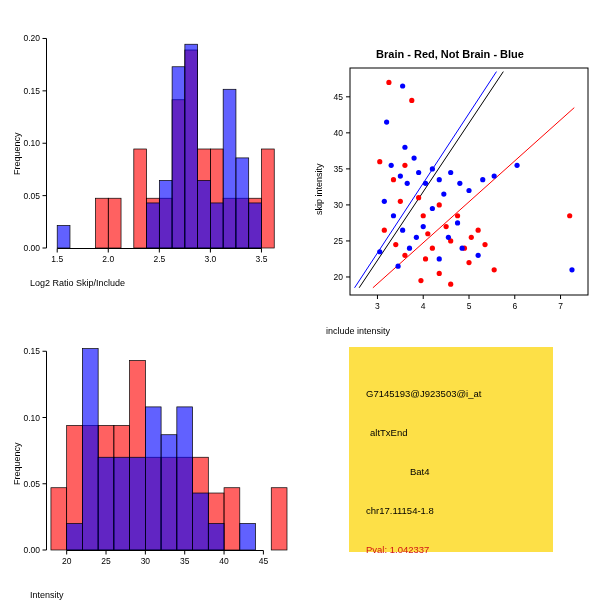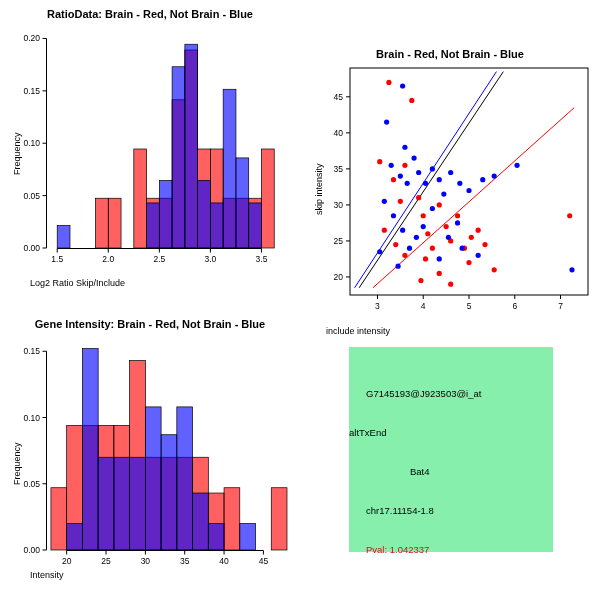--- a/index.html
+++ b/index.html
@@ -2,29 +2,28 @@
 <html><head>
 <meta charset="utf-8">
 <style>
   html,body{margin:0;padding:0;}
   body{width:600px;height:600px;background:#ffffff;font-family:"Liberation Sans",sans-serif;position:relative;overflow:hidden;}
   .panel{position:absolute;}
   .title{font-size:11px;font-weight:bold;color:#000;text-align:center;white-space:nowrap;}
   .axlabel{font-size:9px;color:#000;white-space:nowrap;}
   .vlabel{font-size:9px;color:#000;white-space:nowrap;transform:rotate(-90deg);transform-origin:left top;position:absolute;}
   svg{display:block;}
-  .infobox{background:#86efac;}
+  .infobox{background:#fde047;}
   .infotext{font-size:9.5px;color:#000;}
   .infotext.pval{color:#d11414;}
 </style>
 </head>
 <body>
 
 <div class="panel" style="left:0px;top:0px;width:300px;height:300px;">
-  <div class="title" style="position:absolute;left:0;top:8px;width:300px;">RatioData: Brain - Red, Not Brain - Blue</div>
   <svg id="svg-ratio" width="300" height="300">
       <g>
         <rect x="95.51063829787235" y="198.23809523809524" width="12.765957446808514" height="49.76190476190476" fill="#ff0000" stroke="#000" stroke-width="0.7" fill-opacity="0.62"></rect>
         <rect x="108.27659574468086" y="198.23809523809524" width="12.7659574468085" height="49.76190476190476" fill="#ff0000" stroke="#000" stroke-width="0.7" fill-opacity="0.62"></rect>
         <rect x="133.8085106382979" y="149" width="12.7659574468085" height="99" fill="#ff0000" stroke="#000" stroke-width="0.7" fill-opacity="0.62"></rect>
         <rect x="146.5744680851064" y="198.23809523809524" width="12.7659574468085" height="49.76190476190476" fill="#ff0000" stroke="#000" stroke-width="0.7" fill-opacity="0.62"></rect>
         <rect x="159.3404255319149" y="198.23809523809524" width="12.765957446808528" height="49.76190476190476" fill="#ff0000" stroke="#000" stroke-width="0.7" fill-opacity="0.62"></rect>
         <rect x="172.10638297872342" y="99.76190476190479" width="12.7659574468085" height="148.2380952380952" fill="#ff0000" stroke="#000" stroke-width="0.7" fill-opacity="0.62"></rect>
         <rect x="184.87234042553192" y="50" width="12.7659574468085" height="198" fill="#ff0000" stroke="#000" stroke-width="0.7" fill-opacity="0.62"></rect>
         <rect x="197.63829787234042" y="149" width="12.765957446808528" height="99" fill="#ff0000" stroke="#000" stroke-width="0.7" fill-opacity="0.62"></rect>
@@ -169,21 +168,20 @@
       <text x="43" y="167.92063492063494" font-size="8.5" font-family="Liberation Sans, sans-serif" fill="#000" text-anchor="end">30</text>
       <text x="43" y="131.88888888888889" font-size="8.5" font-family="Liberation Sans, sans-serif" fill="#000" text-anchor="end">35</text>
       <text x="43" y="95.85714285714286" font-size="8.5" font-family="Liberation Sans, sans-serif" fill="#000" text-anchor="end">40</text>
       <text x="43" y="59.82539682539684" font-size="8.5" font-family="Liberation Sans, sans-serif" fill="#000" text-anchor="end">45</text>
     </svg>
   <span class="vlabel" style="left:14px;top:175px;">skip intensity</span>
   <div class="axlabel" style="position:absolute;left:26px;top:286px;width:260px;">include intensity</div>
 </div>
 
 <div class="panel" style="left:0px;top:310px;width:300px;height:290px;">
-  <div class="title" style="position:absolute;left:0;top:8px;width:300px;">Gene Intensity: Brain - Red, Not Brain - Blue</div>
   <svg id="svg-gene" width="300" height="290">
       <g>
         <rect x="50.9344262295082" y="177.725" width="15.737704918032783" height="62.275000000000006" fill="#ff0000" stroke="#000" stroke-width="0.7" fill-opacity="0.62"></rect>
         <rect x="66.67213114754098" y="115.44999999999999" width="15.73770491803279" height="124.55000000000001" fill="#ff0000" stroke="#000" stroke-width="0.7" fill-opacity="0.62"></rect>
         <rect x="82.40983606557377" y="115.44999999999999" width="15.737704918032776" height="124.55000000000001" fill="#ff0000" stroke="#000" stroke-width="0.7" fill-opacity="0.62"></rect>
         <rect x="98.14754098360655" y="115.44999999999999" width="15.73770491803279" height="124.55000000000001" fill="#ff0000" stroke="#000" stroke-width="0.7" fill-opacity="0.62"></rect>
         <rect x="113.88524590163934" y="115.44999999999999" width="15.73770491803279" height="124.55000000000001" fill="#ff0000" stroke="#000" stroke-width="0.7" fill-opacity="0.62"></rect>
         <rect x="129.62295081967213" y="50.525000000000006" width="15.73770491803279" height="189.475" fill="#ff0000" stroke="#000" stroke-width="0.7" fill-opacity="0.62"></rect>
         <rect x="145.36065573770492" y="147.25" width="15.737704918032762" height="92.75" fill="#ff0000" stroke="#000" stroke-width="0.7" fill-opacity="0.62"></rect>
         <rect x="161.09836065573768" y="147.25" width="15.737704918032819" height="92.75" fill="#ff0000" stroke="#000" stroke-width="0.7" fill-opacity="0.62"></rect>
@@ -223,22 +221,22 @@
       <text x="145.36065573770492" y="254" font-size="8.5" font-family="Liberation Sans, sans-serif" fill="#000" text-anchor="middle">30</text>
       <text x="184.70491803278688" y="254" font-size="8.5" font-family="Liberation Sans, sans-serif" fill="#000" text-anchor="middle">35</text>
       <text x="224.04918032786887" y="254" font-size="8.5" font-family="Liberation Sans, sans-serif" fill="#000" text-anchor="middle">40</text>
       <text x="263.39344262295083" y="254" font-size="8.5" font-family="Liberation Sans, sans-serif" fill="#000" text-anchor="middle">45</text>
       <text x="40" y="243" font-size="8.5" font-family="Liberation Sans, sans-serif" fill="#000" text-anchor="end">0.00</text>
       <text x="40" y="176.75" font-size="8.5" font-family="Liberation Sans, sans-serif" fill="#000" text-anchor="end">0.05</text>
       <text x="40" y="110.5" font-size="8.5" font-family="Liberation Sans, sans-serif" fill="#000" text-anchor="end">0.10</text>
       <text x="40" y="44.25" font-size="8.5" font-family="Liberation Sans, sans-serif" fill="#000" text-anchor="end">0.15</text>
     </svg>
   <span class="vlabel" style="left:12px;top:175px;">Frequency</span>
-  <div class="axlabel" style="position:absolute;left:30px;top:260px;width:260px;">Intensity</div>
+  <div class="axlabel" style="position:absolute;left:30px;top:280px;width:260px;">Intensity</div>
 </div>
 
 <div class="panel infobox" id="infobox" style="left:349px;top:347px;width:204px;height:205px;">
     <div class="infotext" style="position: absolute; left: 17px; top: 41px;">G7145193@J923503@i_at</div>
-    <div class="infotext" style="position: absolute; left: 0; top: 80px;">altTxEnd</div>
+    <div class="infotext" style="position: absolute; left: 21px; top: 80px;">altTxEnd</div>
     <div class="infotext" style="position: absolute; left: 17px; top: 119px; padding-left: 44px;">Bat4</div>
     <div class="infotext" style="position: absolute; left: 17px; top: 158px;">chr17.11154-1.8</div>
     <div class="infotext pval" style="position: absolute; left: 17px; top: 197px;">Pval: 1.042337</div>
   </div>
 
 </body></html>

